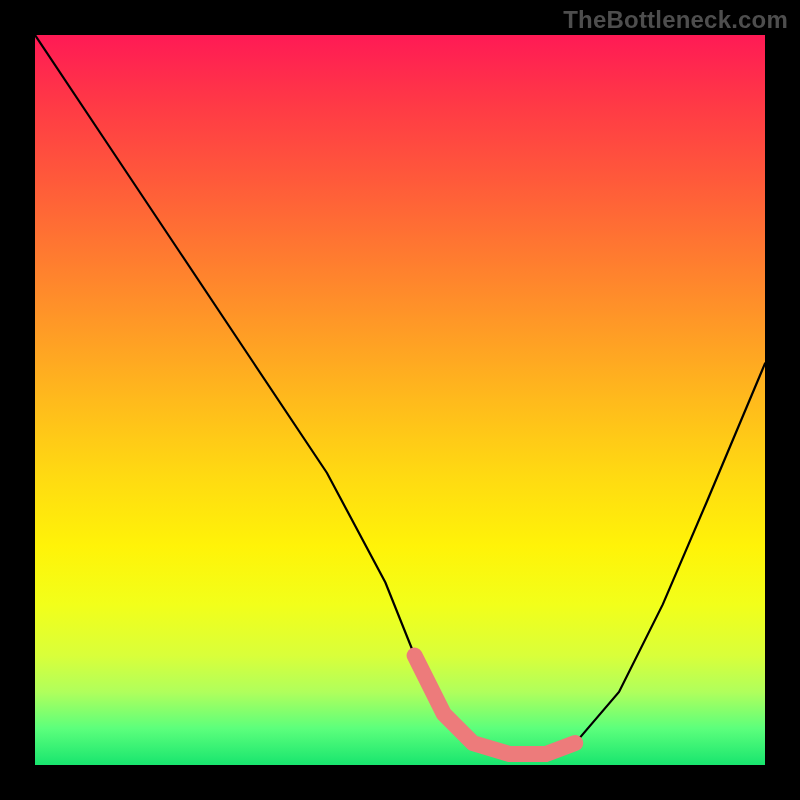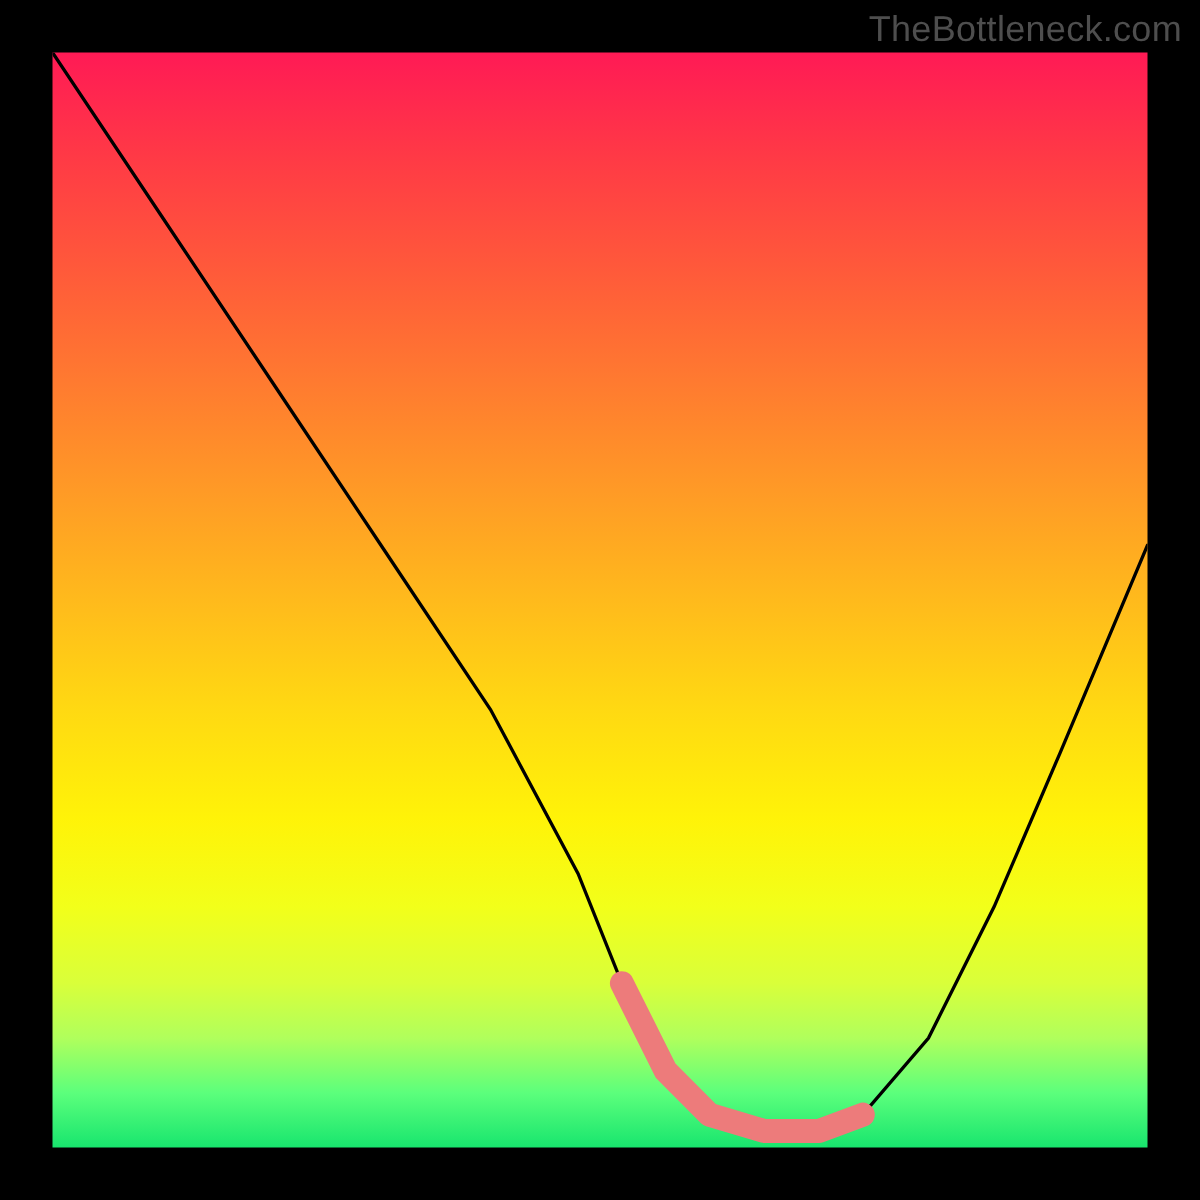--- a/index.html
+++ b/index.html
@@ -39,21 +39,21 @@
       #5cff7c 95%,
       #18e56e 100%
     );
   }
   .watermark {
     position: absolute;
     top: 6px;
     right: 12px;
     color: #4e4e4e;
     font-size: 24px;
-    font-weight: 400;
+    font-weight: 700;
     font-family: Arial, Helvetica, sans-serif;
     letter-spacing: 0.2px;
     z-index: 10;
   }
   svg {
     position: absolute;
     left: 0;
     top: 0;
   }
 </style>

